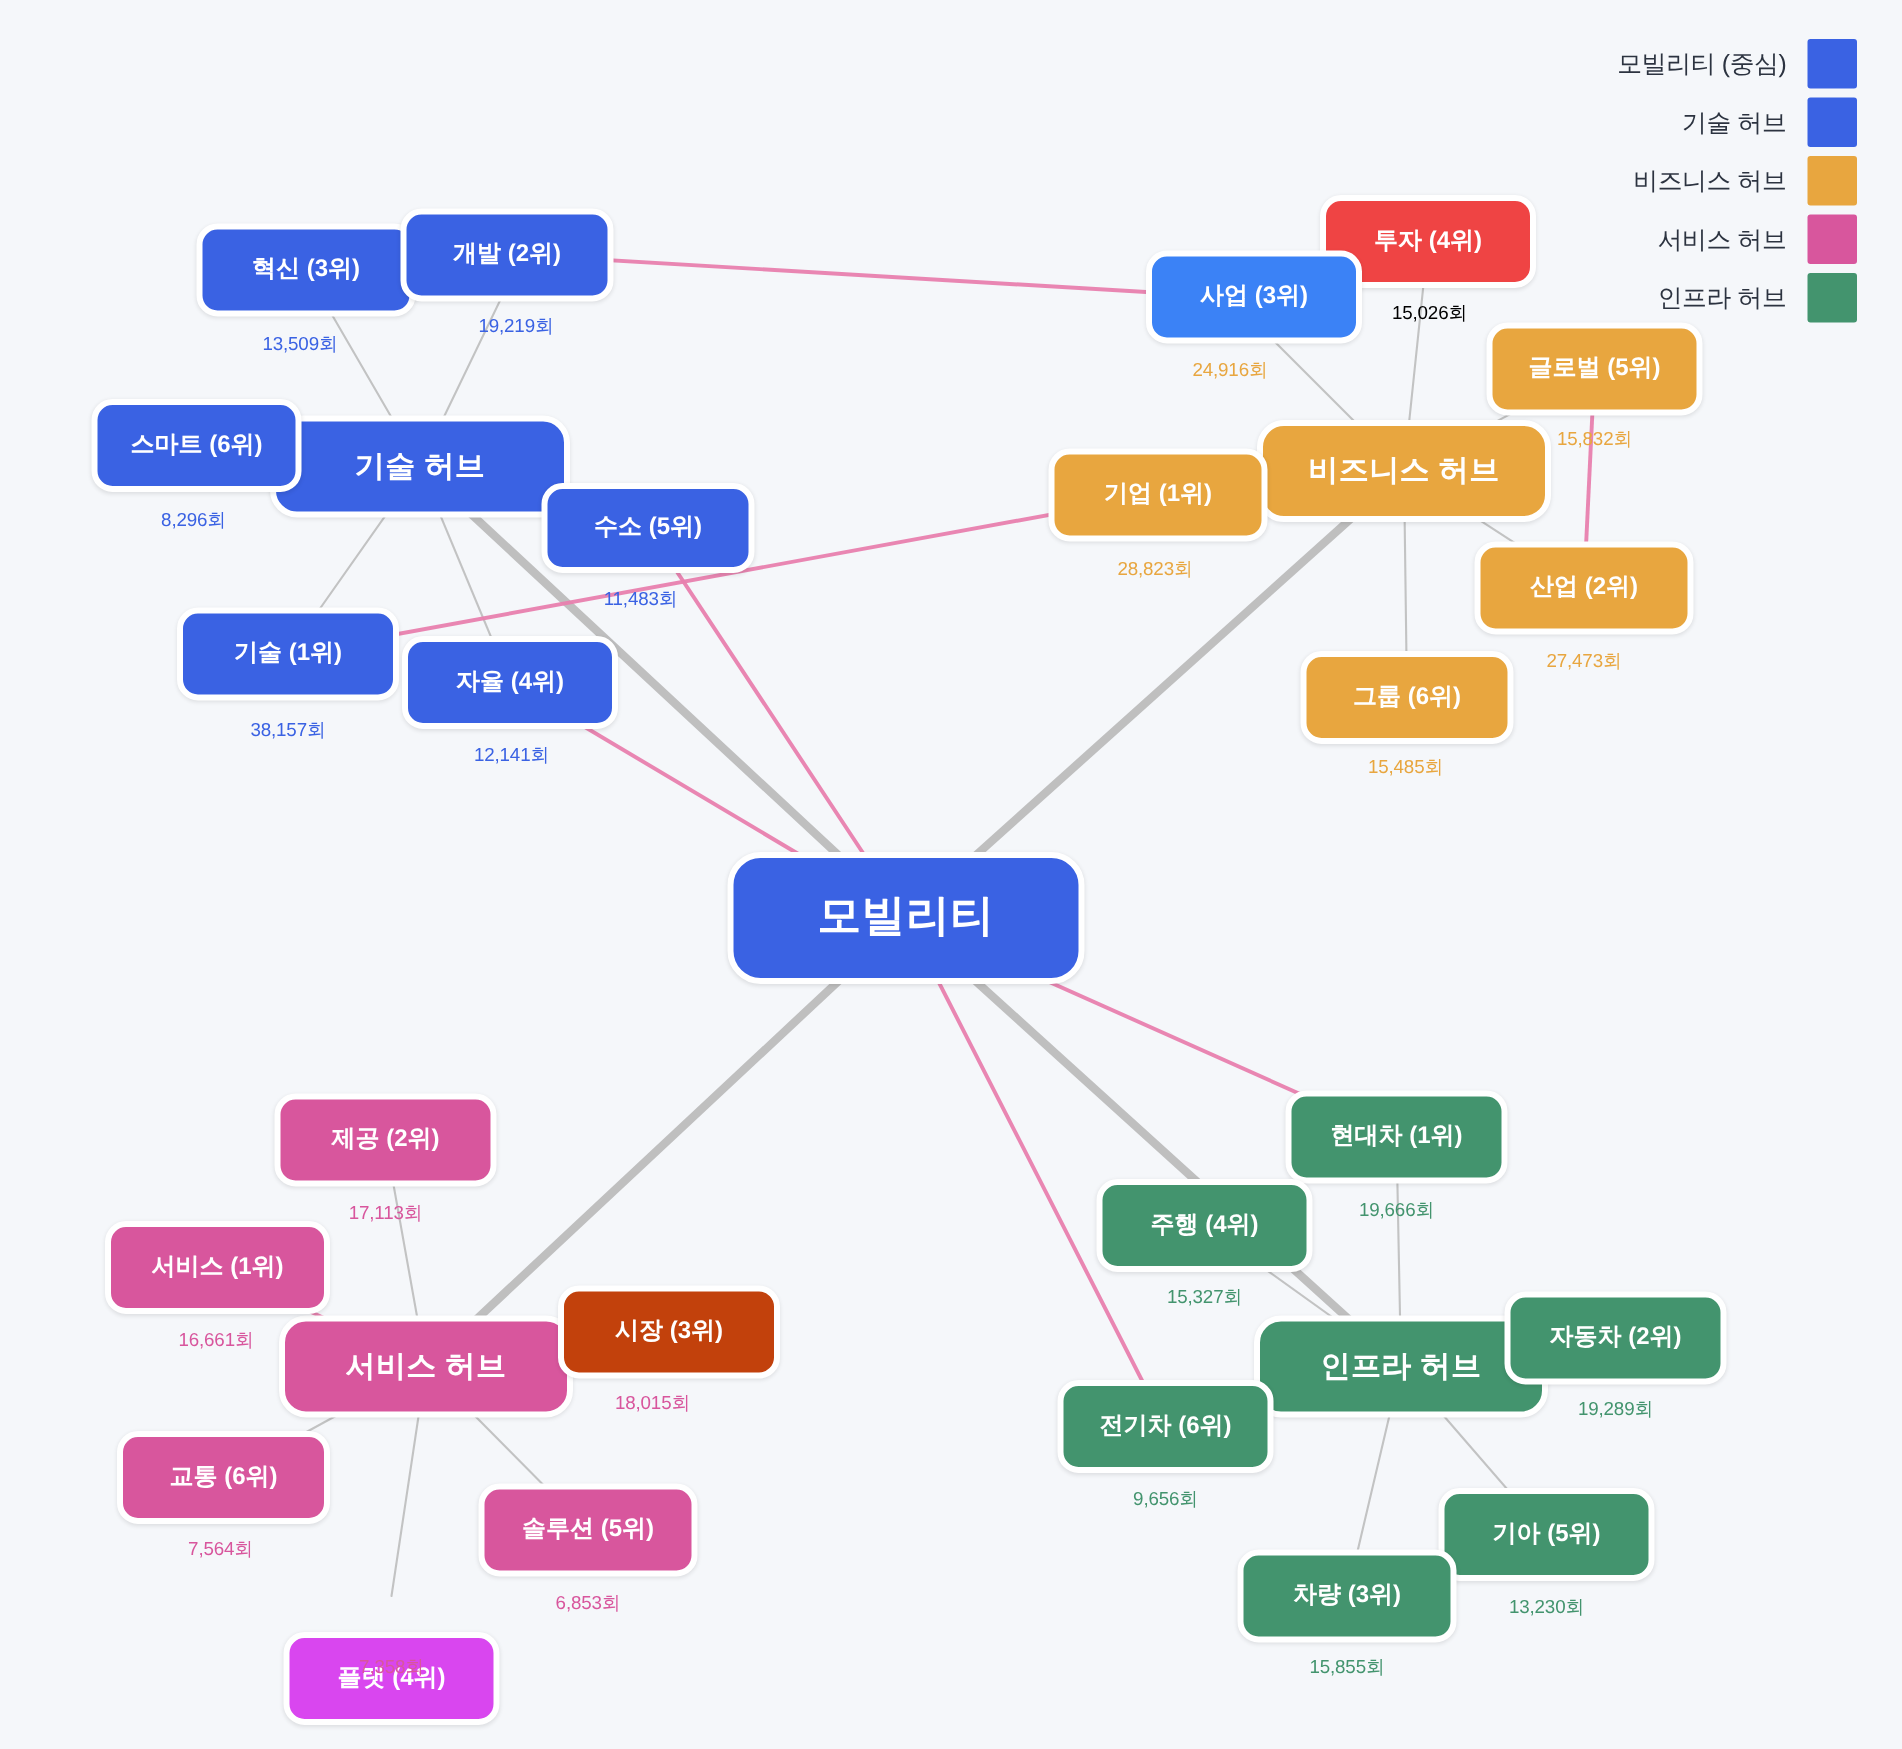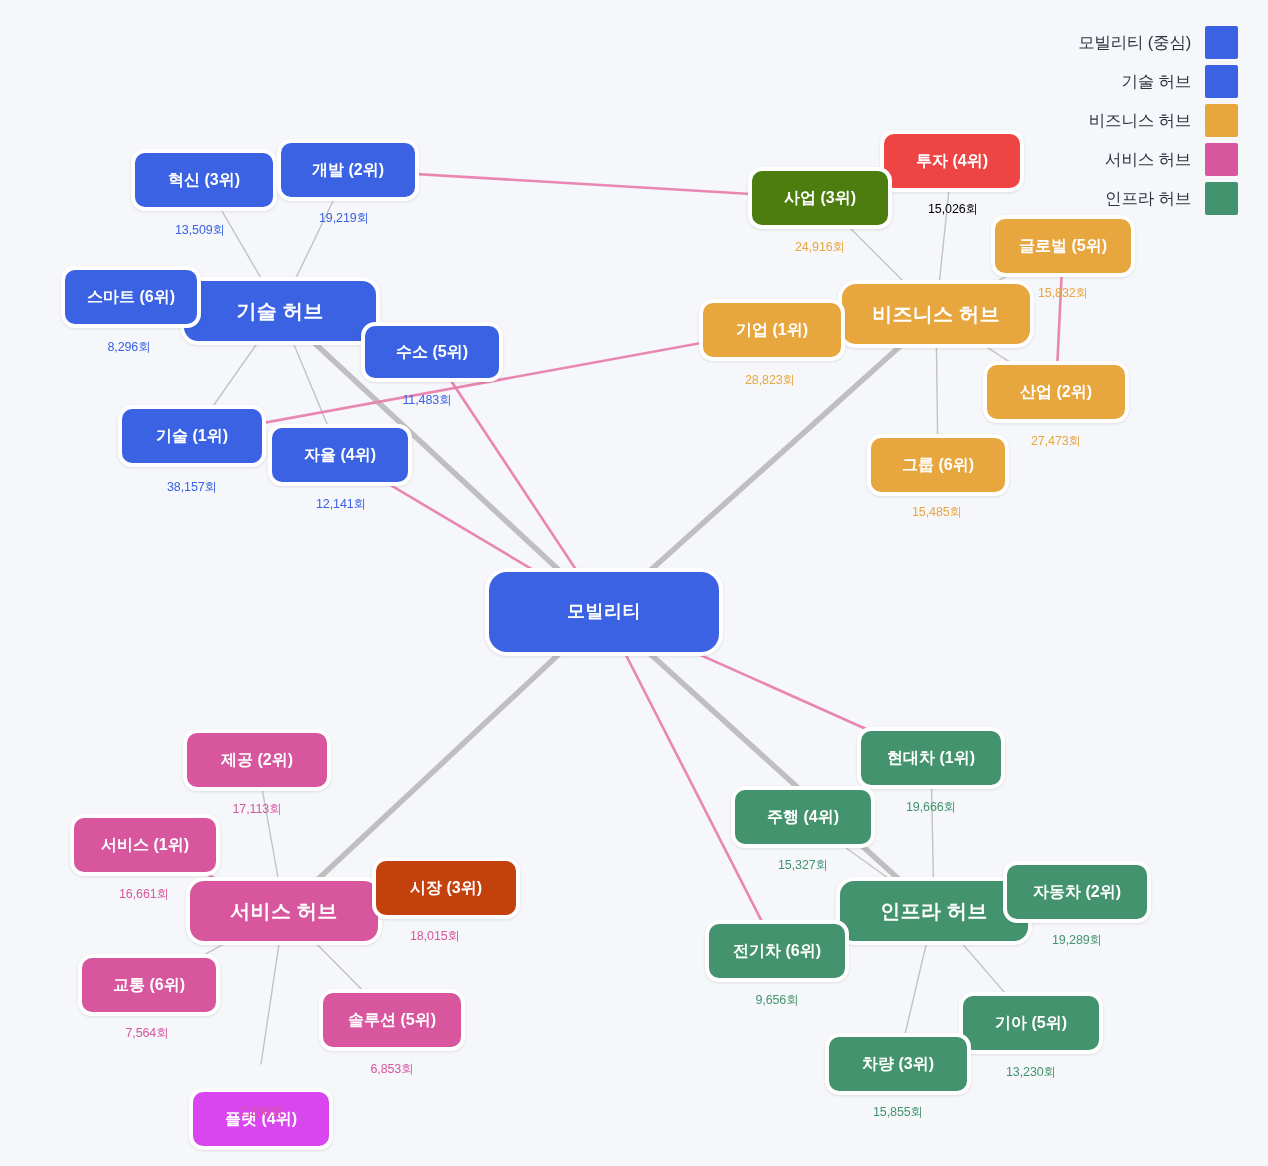--- a/index.html
+++ b/index.html
@@ -36,21 +36,21 @@
     color: #ffffff;
     font-weight: bold;
     text-align: center;
     border: 4px solid #ffffff;
     box-shadow: 0 1px 3px rgba(0,0,0,0.10);
     line-height: 1.1;
     white-space: nowrap;
   }
   .node.center {
     border-radius: 22px;
-    font-size: 18px;
+    font-size: 29px;
     letter-spacing: 0.5px;
   }
   .node.hub {
     border-radius: 18px;
     font-size: 20px;
     letter-spacing: 0.3px;
   }
   .node.leaf {
     font-size: 16px;
   }
@@ -131,27 +131,27 @@
       <line x1="604" y1="612" x2="931" y2="758" stroke="#e87fae" stroke-width="2.6" stroke-opacity="0.95" stroke-linecap="round"></line>
       <line x1="604" y1="612" x2="777" y2="951" stroke="#e87fae" stroke-width="2.6" stroke-opacity="0.95" stroke-linecap="round"></line>
     </svg>
   <div id="node-layer">
       <div class="node center" style="left: 485px; top: 568px; width: 238px; height: 88px; background: rgb(58, 98, 227); z-index: 30;">모빌리티</div>
       <div class="node hub" style="left: 180px; top: 277px; width: 200px; height: 68px; background: rgb(58, 98, 227); z-index: 20;">기술 허브</div>
       <div class="node hub" style="left: 838px; top: 280px; width: 196px; height: 68px; background: rgb(232, 166, 63); z-index: 20;">비즈니스 허브</div>
       <div class="node hub" style="left: 186px; top: 877px; width: 196px; height: 68px; background: rgb(216, 86, 157); z-index: 20;">서비스 허브</div>
       <div class="node hub" style="left: 836px; top: 877px; width: 196px; height: 68px; background: rgb(67, 148, 110); z-index: 20;">인프라 허브</div>
       <div class="node leaf" style="left: 131px; top: 149px; width: 146px; height: 62px; background: rgb(58, 98, 227); z-index: 25;">혁신 (3위)</div>
-      <div class="node leaf" style="left: 277px; top: 139px; width: 142px; height: 62px; background: rgb(58, 98, 227); z-index: 25;">개발 (2위)</div>
+      <div class="node leaf" style="left: 267px; top: 139px; width: 142px; height: 62px; background: rgb(58, 98, 227); z-index: 25;">개발 (2위)</div>
       <div class="node leaf" style="left: 61px; top: 266px; width: 140px; height: 62px; background: rgb(58, 98, 227); z-index: 25;">스마트 (6위)</div>
       <div class="node leaf" style="left: 361px; top: 322px; width: 142px; height: 60px; background: rgb(58, 98, 227); z-index: 25;">수소 (5위)</div>
       <div class="node leaf" style="left: 118px; top: 405px; width: 148px; height: 62px; background: rgb(58, 98, 227); z-index: 25; text-align: right;">기술 (1위)</div>
       <div class="node leaf" style="left: 268px; top: 424px; width: 144px; height: 62px; background: rgb(58, 98, 227); z-index: 25;">자율 (4위)</div>
       <div class="node leaf" style="left: 880px; top: 130px; width: 144px; height: 62px; background: #ef4444; z-index: 25;">투자 (4위)</div>
-      <div class="node leaf" style="left: 748px; top: 167px; width: 144px; height: 62px; background: #4d7c0f; z-index: 25;">사업 (3위)</div>
+      <div class="node leaf" style="left: 764px; top: 167px; width: 144px; height: 62px; background: #3b82f6; z-index: 25;">사업 (3위)</div>
       <div class="node leaf" style="left: 991px; top: 215px; width: 144px; height: 62px; background: rgb(232, 166, 63); z-index: 25;">글로벌 (5위)</div>
       <div class="node leaf" style="left: 699px; top: 299px; width: 146px; height: 62px; background: rgb(232, 166, 63); z-index: 25;">기업 (1위)</div>
       <div class="node leaf" style="left: 983px; top: 361px; width: 146px; height: 62px; background: rgb(232, 166, 63); z-index: 25;">산업 (2위)</div>
       <div class="node leaf" style="left: 867px; top: 434px; width: 142px; height: 62px; background: rgb(232, 166, 63); z-index: 25;">그룹 (6위)</div>
       <div class="node leaf" style="left: 183px; top: 729px; width: 148px; height: 62px; background: rgb(216, 86, 157); z-index: 25;">제공 (2위)</div>
       <div class="node leaf" style="left: 70px; top: 814px; width: 150px; height: 62px; background: rgb(216, 86, 157); z-index: 25;">서비스 (1위)</div>
       <div class="node leaf" style="left: 372px; top: 857px; width: 148px; height: 62px; background: #c2410c; z-index: 25;">시장 (3위)</div>
       <div class="node leaf" style="left: 78px; top: 954px; width: 142px; height: 62px; background: rgb(216, 86, 157); z-index: 25;">교통 (6위)</div>
       <div class="node leaf" style="left: 319px; top: 989px; width: 146px; height: 62px; background: rgb(216, 86, 157); z-index: 25;">솔루션 (5위)</div>
       <div class="node leaf" style="left: 189px; top: 1088px; width: 144px; height: 62px; background: #d946ef; z-index: 25;">플랫 (4위)</div>

